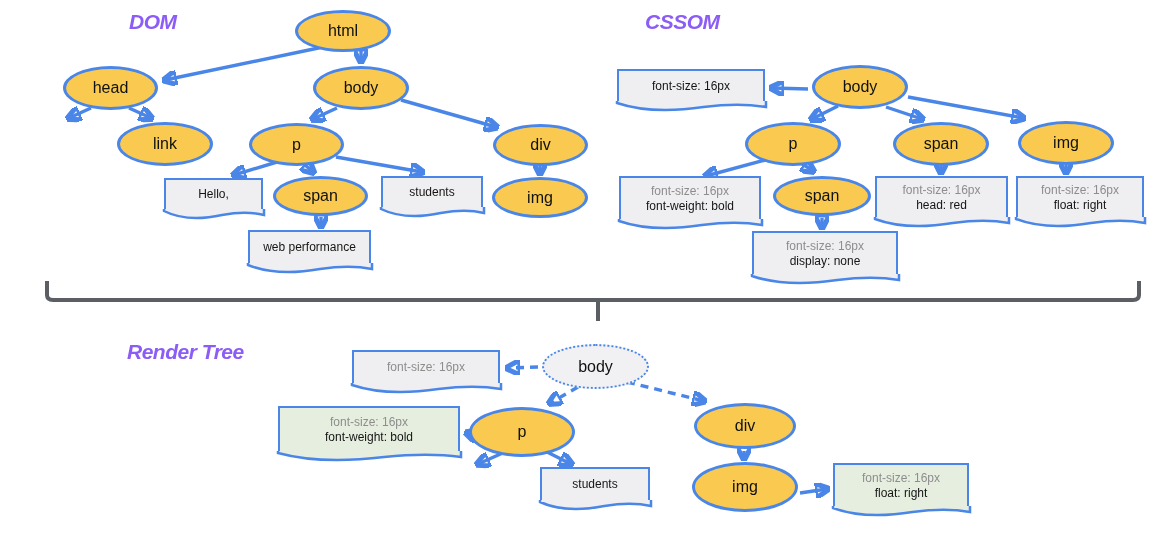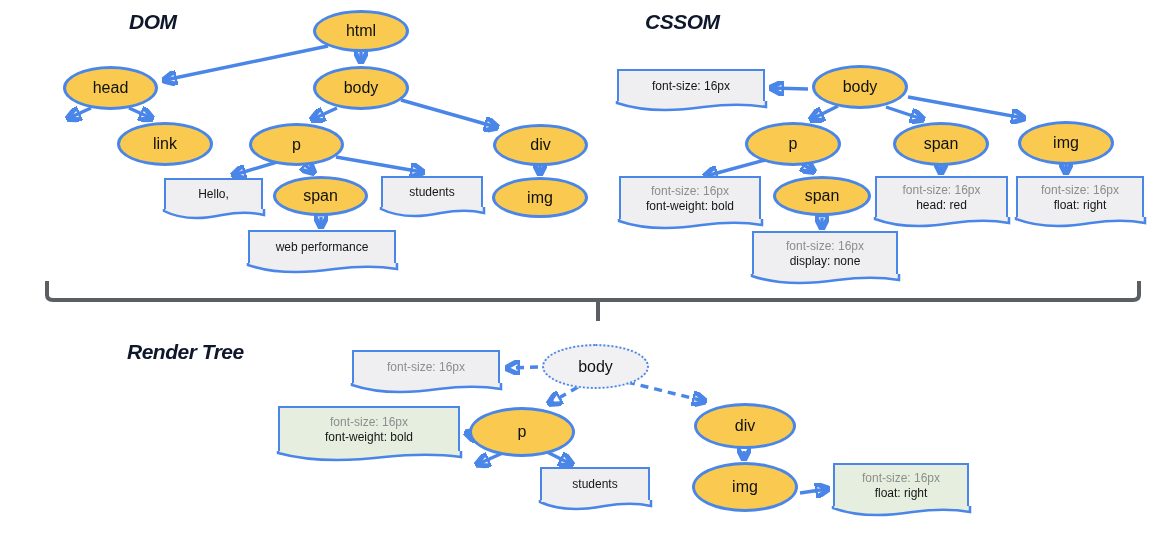--- a/index.html
+++ b/index.html
@@ -1,21 +1,21 @@
 <!DOCTYPE html>
 <html><head>
 <meta charset="utf-8">
 <style>
   html,body{margin:0;padding:0;background:#ffffff;}
   #canvas{
     position:relative;width:1150px;height:537px;background:#ffffff;overflow:hidden;
     font-family:"Liberation Sans",sans-serif;
   }
   .title{
-    position:absolute;font-weight:bold;font-style:italic;font-size:21px;color:#0f172a;
+    position:absolute;font-weight:bold;font-style:italic;font-size:21px;color:#8b5cf6;
     letter-spacing:-0.5px;white-space:nowrap;
   }
   .node{
     position:absolute;border:3px solid #4a86e8;border-radius:50%;
     background:#f9ca4f;display:flex;align-items:center;justify-content:center;
     font-size:16px;color:#111;box-sizing:border-box;white-space:nowrap;
   }
   .node.ghost{
     background:#f1f1f3;border:2.5px dotted #4a86e8;
   }
@@ -82,21 +82,21 @@
     <line class="dashed" x1="627" y1="382" x2="704" y2="401" marker-end="url(#ah)"></line>
     <line x1="491" y1="441" x2="467" y2="433" marker-end="url(#ah)"></line>
     <line x1="505" y1="452" x2="478" y2="464" marker-end="url(#ah)"></line>
     <line x1="547" y1="452" x2="571" y2="464" marker-end="url(#ah)"></line>
     <line x1="744" y1="451" x2="744" y2="458" marker-end="url(#ah)"></line>
     <line x1="800" y1="493" x2="827" y2="489" marker-end="url(#ah)"></line>
   </svg>
 
   <div class="title" style="left:129px;top:10px;">DOM</div>
 
-  <div class="node" style="left:313px;top:10px;width:96px;height:42px;">html</div>
+  <div class="node" style="left:295px;top:10px;width:96px;height:42px;">html</div>
   <div class="node" style="left:63px;top:66px;width:95px;height:44px;">head</div>
   <div class="node" style="left:313px;top:66px;width:96px;height:44px;">body</div>
   <div class="node" style="left:117px;top:122px;width:96px;height:44px;">link</div>
   <div class="node" style="left:249px;top:123px;width:95px;height:43px;">p</div>
   <div class="node" style="left:493px;top:124px;width:95px;height:42px;">div</div>
   <div class="node" style="left:273px;top:176px;width:95px;height:40px;">span</div>
   <div class="node" style="left:492px;top:177px;width:96px;height:41px;">img</div>
 
   <div class="doc" style="left:164px;top:178px;width:99px;height:32px;">
     <span class="l2">Hello,</span>
@@ -105,21 +105,21 @@
       <path class="wline" d="M0,0 L0,2 C18,11 40,10 58,6 C74,3 88,3 100,6 L100,0" vector-effect="non-scaling-stroke"></path>
     </svg>
   </div>
   <div class="doc" style="left:381px;top:176px;width:102px;height:32px;">
     <span class="l2">students</span>
     <svg class="wave" viewBox="0 0 100 12" preserveAspectRatio="none">
       <path class="wfill" d="M0,0 L100,0 L100,6 C88,3 74,3 58,6 C40,10 18,11 0,2 Z"></path>
       <path class="wline" d="M0,0 L0,2 C18,11 40,10 58,6 C74,3 88,3 100,6 L100,0" vector-effect="non-scaling-stroke"></path>
     </svg>
   </div>
-  <div class="doc" style="left:248px;top:230px;width:148px;height:34px;">
+  <div class="doc" style="left:248px;top:230px;width:123px;height:34px;">
     <span class="l2">web performance</span>
     <svg class="wave" viewBox="0 0 100 12" preserveAspectRatio="none">
       <path class="wfill" d="M0,0 L100,0 L100,6 C88,3 74,3 58,6 C40,10 18,11 0,2 Z"></path>
       <path class="wline" d="M0,0 L0,2 C18,11 40,10 58,6 C74,3 88,3 100,6 L100,0" vector-effect="non-scaling-stroke"></path>
     </svg>
   </div>
 
   <div class="title" style="left:645px;top:10px;">CSSOM</div>
 
   <div class="node" style="left:812px;top:65px;width:96px;height:44px;">body</div>

